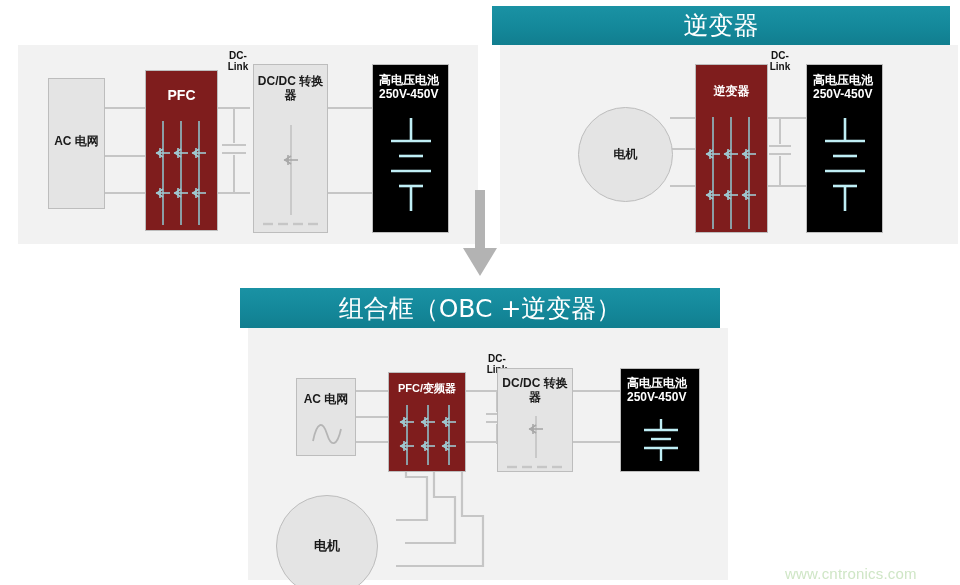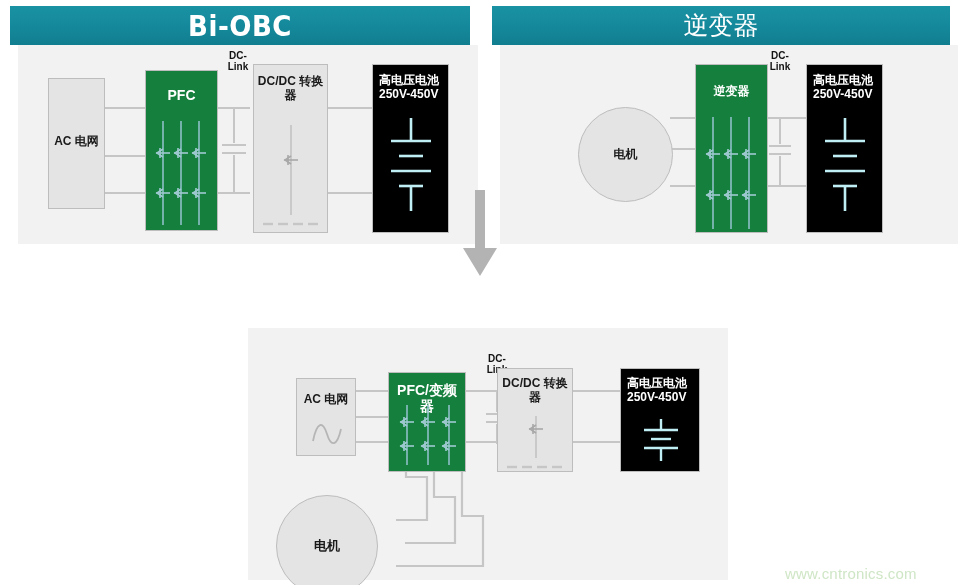--- a/index.html
+++ b/index.html
@@ -27,21 +27,21 @@
     box-sizing:border-box;
   }
   .title-en{
     font-weight:bold;letter-spacing:0.5px;
     font-family:"DejaVu Sans Condensed","Liberation Sans",sans-serif;
   }
 
   
   .blk{position:absolute;box-sizing:border-box;}
   .blk-gray{background:#e4e4e4;border:1px solid #bdbdbd;}
-  .blk-teal{background:#15803d;border:1px solid #bdbdbd;padding-left:13px;}
+  .blk-teal{background:#7f1d1d;border:1px solid #bdbdbd;padding-left:13px;}
   .blk-cyan{background:#000000;border:1px solid #bdbdbd;}
   .blk-label{
     position:absolute;left:0;width:100%;
     text-align:center;line-height:1.15;
     box-sizing:border-box;padding:0 2px;
   }
   .lbl-dark{color:#1a1a1a;font-weight:bold;}
   .lbl-white{color:#ffffff;font-weight:bold;}
   .lbl-left{text-align:left;padding-left:6px;}
 
@@ -63,23 +63,20 @@
     color:#cfe6c6;
     font-size:15px;
     letter-spacing:0.2px;
   }
 </style>
 </head>
 <body>
 
 <div class="panel" style="left:10px;top:6px;width:460px;height:238px;">
 
-  <div class="panel-header shade" style="height:39px;">
-    <span class="title-en" style="font-size:29px;">Bi-OBC</span>
-  </div>
 
   <div class="panel-body" style="top:39px;height:199px;">
 
     <div class="wire wire-h" style="left:87px;top:62px;width:40px;"></div>
     <div class="wire wire-h" style="left:87px;top:110px;width:40px;"></div>
     <div class="wire wire-h" style="left:87px;top:147px;width:40px;"></div>
 
     <div class="wire wire-h" style="left:200px;top:62px;width:32px;"></div>
     <div class="wire wire-h" style="left:200px;top:147px;width:32px;"></div>
 
@@ -257,20 +254,23 @@
 
   </div>
 </div>
 
 <svg class="svg-layer" width="60" height="92" style="left:450px;top:190px;">
   <polygon points="25,0 35,0 35,58 47,58 30,86 13,58 25,58" fill="#b3b3b3"></polygon>
 </svg>
 
 <div class="panel" style="left:240px;top:288px;width:480px;height:292px;">
 
+  <div class="panel-header shade" style="height:40px;">
+    <span style="font-size:25px;font-family:'DejaVu Sans','Liberation Sans',sans-serif;">组合框（OBC +逆变器）</span>
+  </div>
 
   <div class="panel-body" style="top:40px;height:252px;">
 
     <div class="wire wire-h" style="left:108px;top:62px;width:32px;"></div>
     <div class="wire wire-h" style="left:108px;top:88px;width:32px;"></div>
     <div class="wire wire-h" style="left:108px;top:113px;width:32px;"></div>
 
     <div class="wire wire-h" style="left:217px;top:62px;width:32px;"></div>
     <div class="wire wire-h" style="left:217px;top:113px;width:32px;"></div>
 
@@ -299,21 +299,21 @@
     </div>
 
     <div class="blk blk-gray" style="left:48px;top:50px;width:60px;height:78px;">
       <div class="blk-label lbl-dark" style="top:14px;font-size:12px;">AC 电网</div>
       <svg class="svg-layer" width="60" height="40" style="left:0;top:38px;">
         <path d="M16 24 C20 4, 26 4, 30 17 C34 30, 40 30, 44 12" stroke="#b5b5b5" stroke-width="1.8" fill="none"></path>
       </svg>
     </div>
 
     <div class="blk blk-teal" style="left:140px;top:44px;width:78px;height:100px;">
-      <div class="blk-label lbl-white" style="top:9px;font-size:14px;">PFC/变频器</div>
+      <div class="blk-label lbl-white" style="top:9px;font-size:11px;">PFC/变频器</div>
       <svg class="svg-layer" width="78" height="70" style="left:0;top:28px;">
         <g stroke="#8fbfc8" stroke-width="1.6" fill="none">
           <line x1="18" y1="4" x2="18" y2="64"></line>
           <line x1="39" y1="4" x2="39" y2="64"></line>
           <line x1="60" y1="4" x2="60" y2="64"></line>
         </g>
         <g stroke="#9fc9d1" stroke-width="1.6" fill="none">
           <line x1="11" y1="21" x2="25" y2="21"></line>
             <line x1="15" y1="16" x2="15" y2="26"></line>
           <path d="M18 17 L12 21 L18 25"></path>

